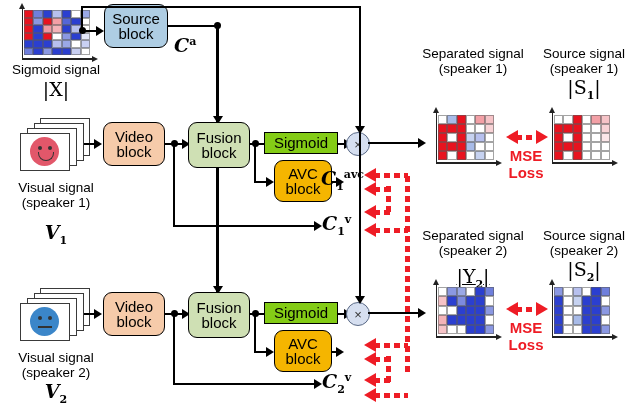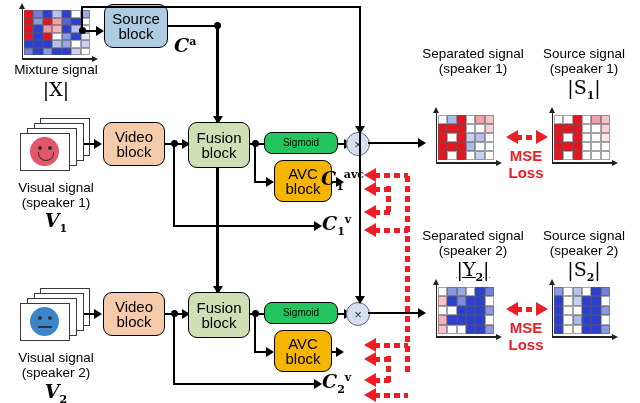--- a/index.html
+++ b/index.html
@@ -9,21 +9,21 @@
 
   
   .blk{position:absolute;box-sizing:border-box;border:1.6px solid #000;
        display:flex;flex-direction:column;align-items:center;justify-content:center;
        text-align:center;line-height:1.02;font-size:15px;border-radius:9px;}
   .blk span{display:block;}
   .audio-blk{background:#aecde3;}
   .video-blk{background:#f6cbaa;}
   .fusion-blk{background:#cfe0b4;}
   .avc-blk{background:#f5b500;border-radius:9px;}
-  .sig-blk{background:#22c55e;border-radius:8px;font-size:10px;
+  .sig-blk{background:#84cc16;border-radius:0;font-size:15px;
            flex-direction:row;padding:0 4px;}
 
   
   .hline{position:absolute;height:2.2px;background:#000;}
   .vline{position:absolute;width:2.2px;background:#000;}
   .dot{position:absolute;width:7px;height:7px;border-radius:50%;background:#000;}
   .arrowR{position:absolute;width:0;height:0;border-top:5px solid transparent;
           border-bottom:5px solid transparent;border-left:8px solid #000;}
   .arrowD{position:absolute;width:0;height:0;border-left:5px solid transparent;
           border-right:5px solid transparent;border-top:8px solid #000;}
@@ -124,39 +124,39 @@
         <div style="background: rgb(111, 127, 220);"></div>
         <div style="background: rgb(43, 63, 208);"></div>
         <div style="background: rgb(139, 152, 226);"></div>
         <div style="background: rgb(43, 63, 208);"></div>
         <div style="background: rgb(43, 63, 208);"></div>
         <div style="background: rgb(201, 208, 242);"></div>
         <div style="background: rgb(255, 255, 255);"></div>
       </div>
   </div>
   <div class="lab" style="left:0px;top:62px;width:112px;">
-    <span>Mixture signal</span>
+    <span>Sigmoid signal</span>
     <div class="mathc bars" style="margin-top:2px;">|X|</div>
   </div>
 
   <div class="frames" style="left:14px;top:118px;width:84px;height:58px;">
     <div class="frame" style="left:26px;top:0px;width:48px;height:36px;"></div>
     <div class="frame" style="left:20px;top:5px;width:48px;height:36px;"></div>
     <div class="frame" style="left:13px;top:10px;width:48px;height:36px;"></div>
     <div class="frame" style="left:6px;top:15px;width:48px;height:36px;">
       <div class="face" style="left:9px;top:3px;width:29px;height:29px;background:#e2576a;"></div>
       <div class="eye" style="left:17px;top:12px;width:4px;height:4px;"></div>
       <div class="eye" style="left:27px;top:12px;width:4px;height:4px;"></div>
       <div class="mouth" style="left:17px;top:18px;width:14px;height:8px;"></div>
     </div>
   </div>
   <div class="lab" style="left:0px;top:180px;width:112px;">
     <span>Visual signal</span><br>
     <span>(speaker 1)</span>
-    <div class="mathc" style="margin-top:0;">
+    <div class="mathc" style="margin-top:12px;">
       <span>V</span><sub>1</sub>
     </div>
   </div>
 
   <div class="frames" style="left:14px;top:288px;width:84px;height:58px;">
     <div class="frame" style="left:26px;top:0px;width:48px;height:36px;"></div>
     <div class="frame" style="left:20px;top:5px;width:48px;height:36px;"></div>
     <div class="frame" style="left:13px;top:10px;width:48px;height:36px;"></div>
     <div class="frame" style="left:6px;top:15px;width:48px;height:36px;">
       <div class="face" style="left:9px;top:3px;width:29px;height:29px;background:#3b86c9;"></div>
@@ -391,21 +391,21 @@
   <div class="rdotH" style="left:516px;top:134.5px;width:26px;"></div>
   <div class="rarrowR" style="left:536px;top:130px;"></div>
   <div class="redtext" style="left:496px;top:148px;width:60px;">
     <span>MSE</span><br>
     <span>Loss</span>
   </div>
 
   <div class="lab" style="left:414px;top:228px;width:118px;">
     <span>Separated signal</span><br>
     <span>(speaker 2)</span>
-    <div class="mathc" style="margin-top:1px;text-decoration:underline;">
+    <div class="mathc" style="margin-top:8px;text-decoration:underline;">
       <span class="bars">|Y</span><sub>2</sub><span class="bars">|</span>
     </div>
   </div>
   <div class="lab" style="left:528px;top:228px;width:112px;">
     <span>Source signal</span><br>
     <span>(speaker 2)</span>
     <div class="mathc" style="margin-top:1px;">
       <span class="bars">|S</span><sub>2</sub><span class="bars">|</span>
     </div>
   </div>

